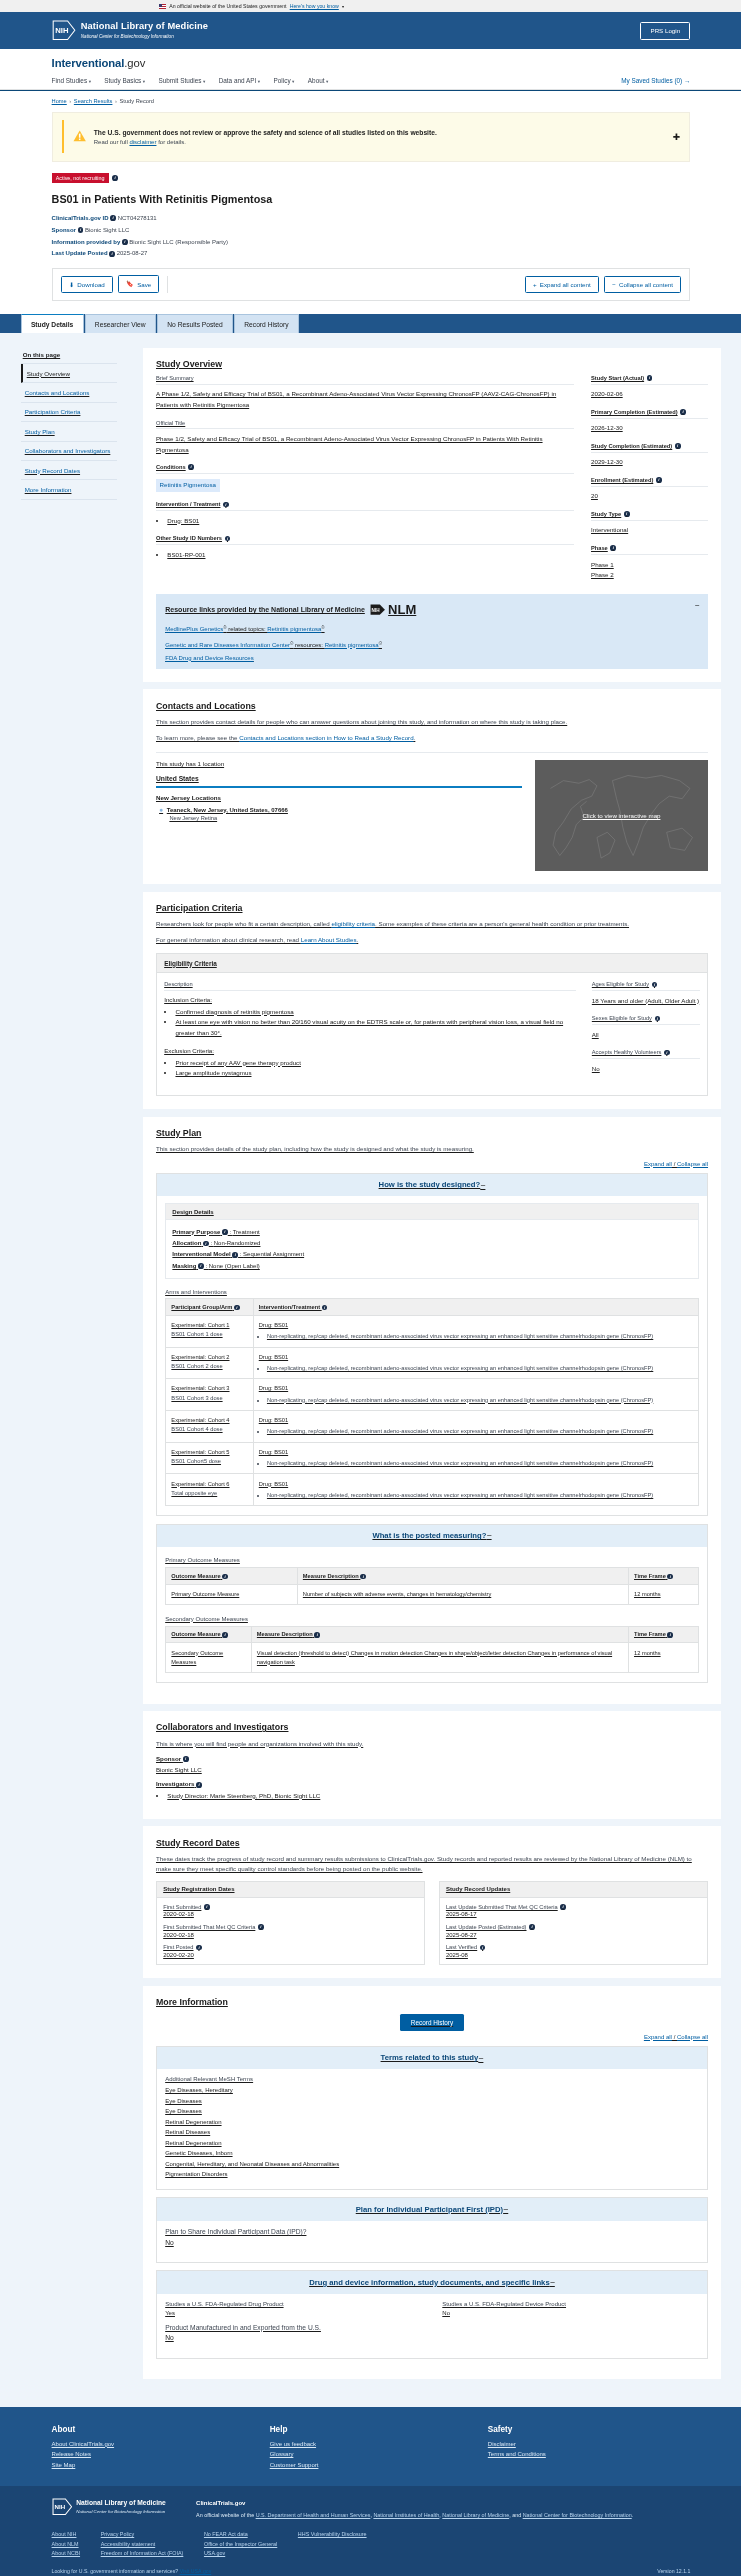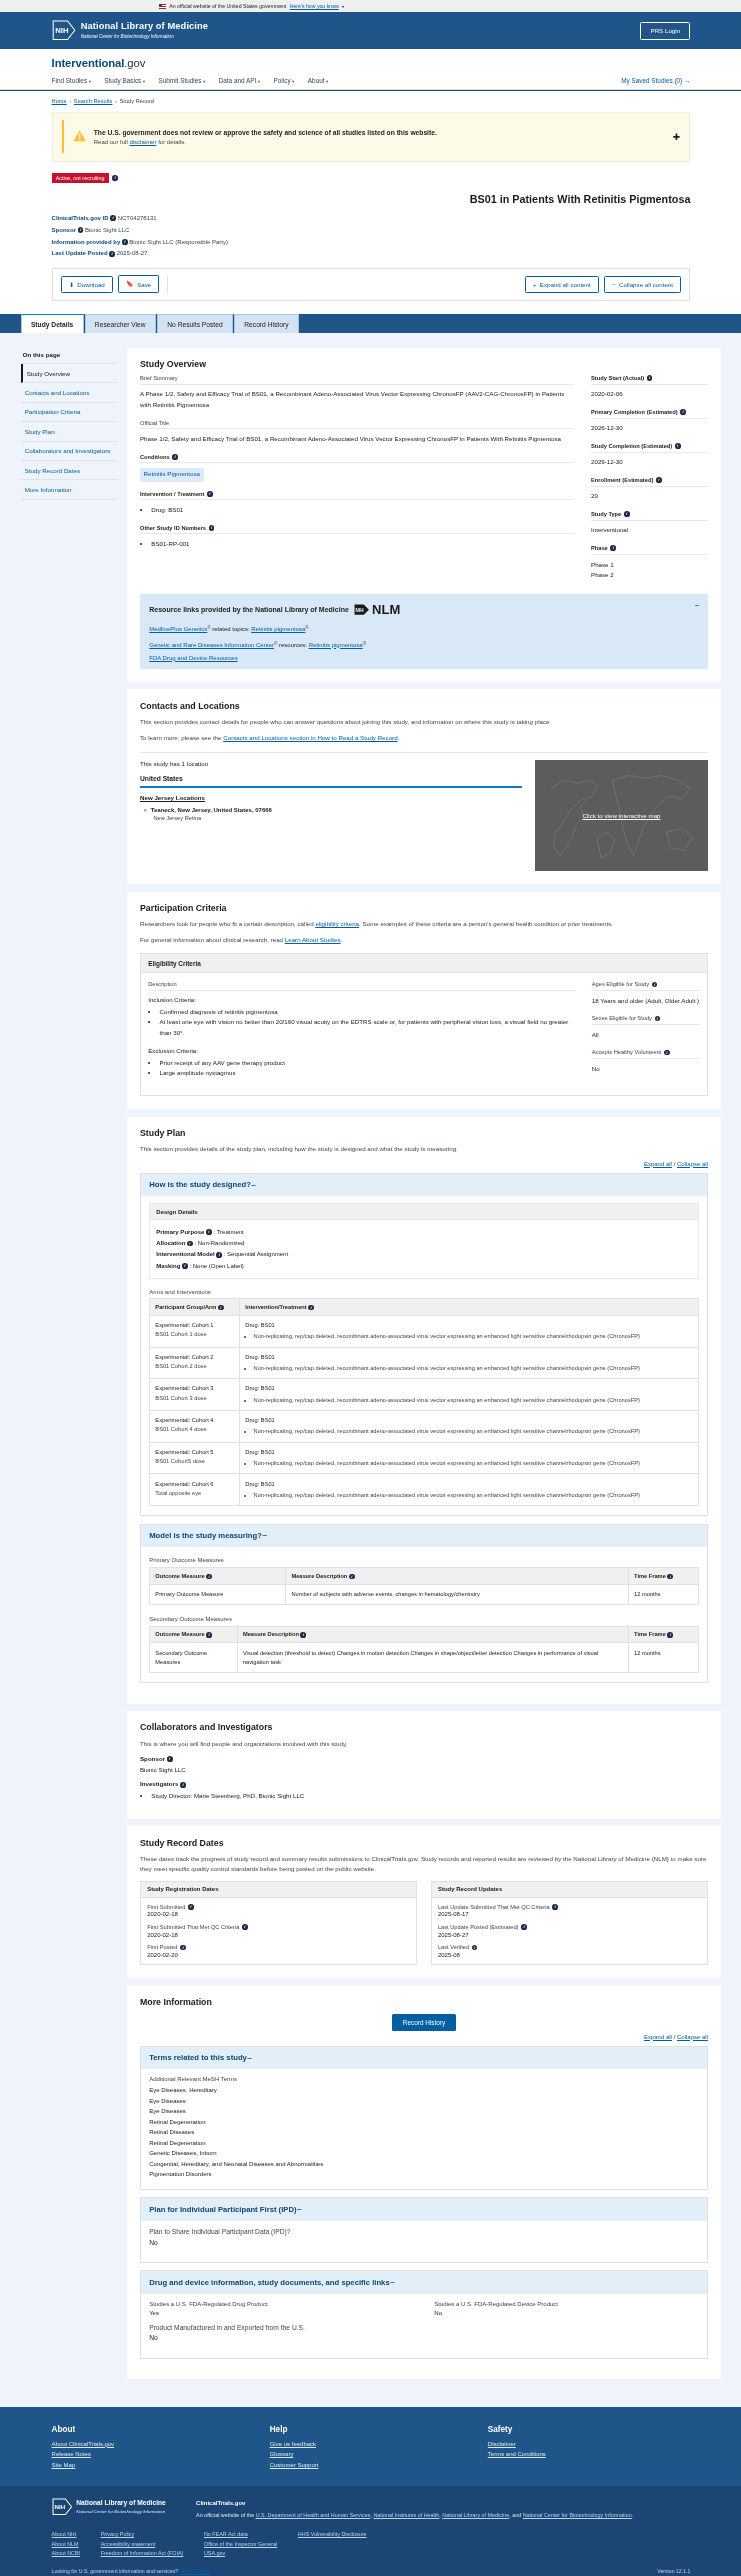--- a/index.html
+++ b/index.html
@@ -82,21 +82,21 @@
   .status-row { display:flex; align-items:center; gap:3.6px; }
   .badge-status {
     background:#c8102e; color:#fff; font-size: 5.4px; padding: 2.1px 4.1px; font-weight:500;
   }
   .info-i {
     display:inline-block; width:5.7px; height:5.7px; border-radius:50%;
     background:#0b4778; color:#fff; font-size:4.1px; line-height:5.7px; text-align:center;
     font-style: italic; font-weight:bold; vertical-align: middle; flex:none;
   }
   .info-i.dark { background:#1a2e4a; }
-  h1.study-title { font-size: 10.8px; font-weight: bold; margin: 10.3px 0 9.3px; color:#1b1b1b;text-align:right;}
+  h1.study-title { font-size: 10.8px; font-weight: bold; margin: 10.3px 0 9.3px; color:#1b1b1b;}
   .meta-line { font-size: 6px; margin-bottom: 5.7px; color:#1b1b1b; }
   .meta-line .k { color:#0b4778; font-weight:bold; }
   .meta-line .v { color:#3d4551; }
 
   
   .actionbar {
     border:0.5px solid #dfe1e2; margin-top: 11.3px; padding: 6.2px 8.2px;
     display:flex; align-items:center; justify-content: space-between;
   }
   .ab-left { display:flex; align-items:center; gap:5.2px; }
@@ -111,21 +111,21 @@
   
   .tabbar { background:#20558a; margin-top: 13.4px; display:flex; align-items:flex-end; padding-left: 20.6px;}
   .tab {
     background:#d3e3f3; color:#1b1b1b; font-size: 6.7px; padding: 5.7px 9.3px;
     cursor:pointer; margin-right: 1px; border:0.5px solid #a9c4de; border-bottom:none;
   }
   .tab.active { background:#fff; font-weight:bold; border-top: 1.5px solid #0b7dc1; }
 
   
   .page-bg { background:#eef4fa; padding: 14.4px 0 20.6px; }
-  .cols { display:flex; gap: 0; padding: 0 20.6px; }
+  .cols { display:flex; gap: 16px; padding: 0 20.6px; text-decoration: underline; }
   .toc { width: 106px; flex:none; padding-right: 9.3px;}
   .toc-head { font-size: 6.2px; font-weight:bold; padding: 3.1px 2.1px 5.2px; border-bottom:0.5px solid #dbe4ee;}
   .toc-item { font-size: 6.2px; color:#005ea2; padding: 5.7px 2.1px 5.7px 4.1px; border-bottom:0.5px solid #dbe4ee; cursor:pointer;}
   .toc-item.active { color:#1b1b1b; border-left: 2.1px solid #1b1b1b; padding-left: 4.1px; }
   .content { flex: 1; min-width:0; }
 
   .card { background:#fff; padding: 11.3px 13.4px 13.4px; margin-bottom: 7.2px; }
   h2.sec { font-size: 8.8px; font-weight:bold; margin: 0 0 6.2px; }
   .sec-desc { font-size: 6.2px; color:#3d4551; line-height:1.65; margin-bottom: 6.2px;}
 
@@ -171,21 +171,21 @@
   .panel-body { padding: 8.2px 7.2px; display:flex; gap: 15.5px; }
   .crit-left { flex:1; min-width:0;}
   .crit-right { width: 108px; flex:none; }
   .crit-h { font-size: 6.2px; margin: 2.1px 0 4.1px; }
   .crit-left ul { margin: 0 0 8.2px; padding-left: 11.3px; font-size: 6.2px; line-height:1.7;}
 
   
   .expandlinks { text-align: right; font-size: 6px; margin: 1px 0 6.2px;}
   .expandlinks a { text-decoration: underline; }
   .accordion { border:0.5px solid #dfe1e2; margin-bottom: 7.2px; }
-  .acc-head { background:#e2eef8; padding: 6.7px 8.2px; display:flex; align-items:center; justify-content:flex-start; cursor:pointer;}
+  .acc-head { background:#e2eef8; padding: 6.7px 8.2px; display:flex; align-items:center; justify-content:center; cursor:pointer;}
   .acc-head h3 { margin:0; font-size: 7.7px; color:#0b4778; font-weight:bold;}
   .acc-body { padding: 7.2px 8.2px 9.3px; }
   .minus { font-size: 8.8px; color:#1b1b1b; line-height:1; }
   .subpanel-head { background:#f0f0f0; font-size: 6px; font-weight:bold; padding: 4.6px 6.2px; border:0.5px solid #e6eaee; }
   .subpanel-body { border:0.5px solid #e6eaee; border-top:none; padding: 6.2px; font-size: 6px; line-height: 1.9;}
   .subpanel-body b { font-weight:bold; }
   .armtitle { font-size: 6px; color:#3d4551; margin: 9.3px 0 3.6px; }
   table.grid { width:100%; border-collapse: collapse; font-size: 5.7px; }
   table.grid th {
     background:#f0f0f0; text-align:left; padding: 4.6px 5.2px; font-weight:bold;
@@ -668,21 +668,21 @@
                         </ul>
                       </td>
                   </tr>
                 </tbody>
               </table>
             </div>
           </div>
 
           <div class="accordion">
             <div class="acc-head">
-              <h3>Model is the study measuring?</h3>
+              <h3>What is the posted measuring?</h3>
               <span class="minus">−</span>
             </div>
             <div class="acc-body">
               <div class="om-label"><span>Primary Outcome Measures</span></div>
               <table class="grid">
                 <thead>
                   <tr>
                     <th><span>Outcome Measure</span> <span class="info-i dark">i</span></th>
                     <th><span>Measure Description</span> <span class="info-i dark">i</span></th>
                     <th style="width:70px"><span>Time Frame</span> <span class="info-i dark">i</span></th>

